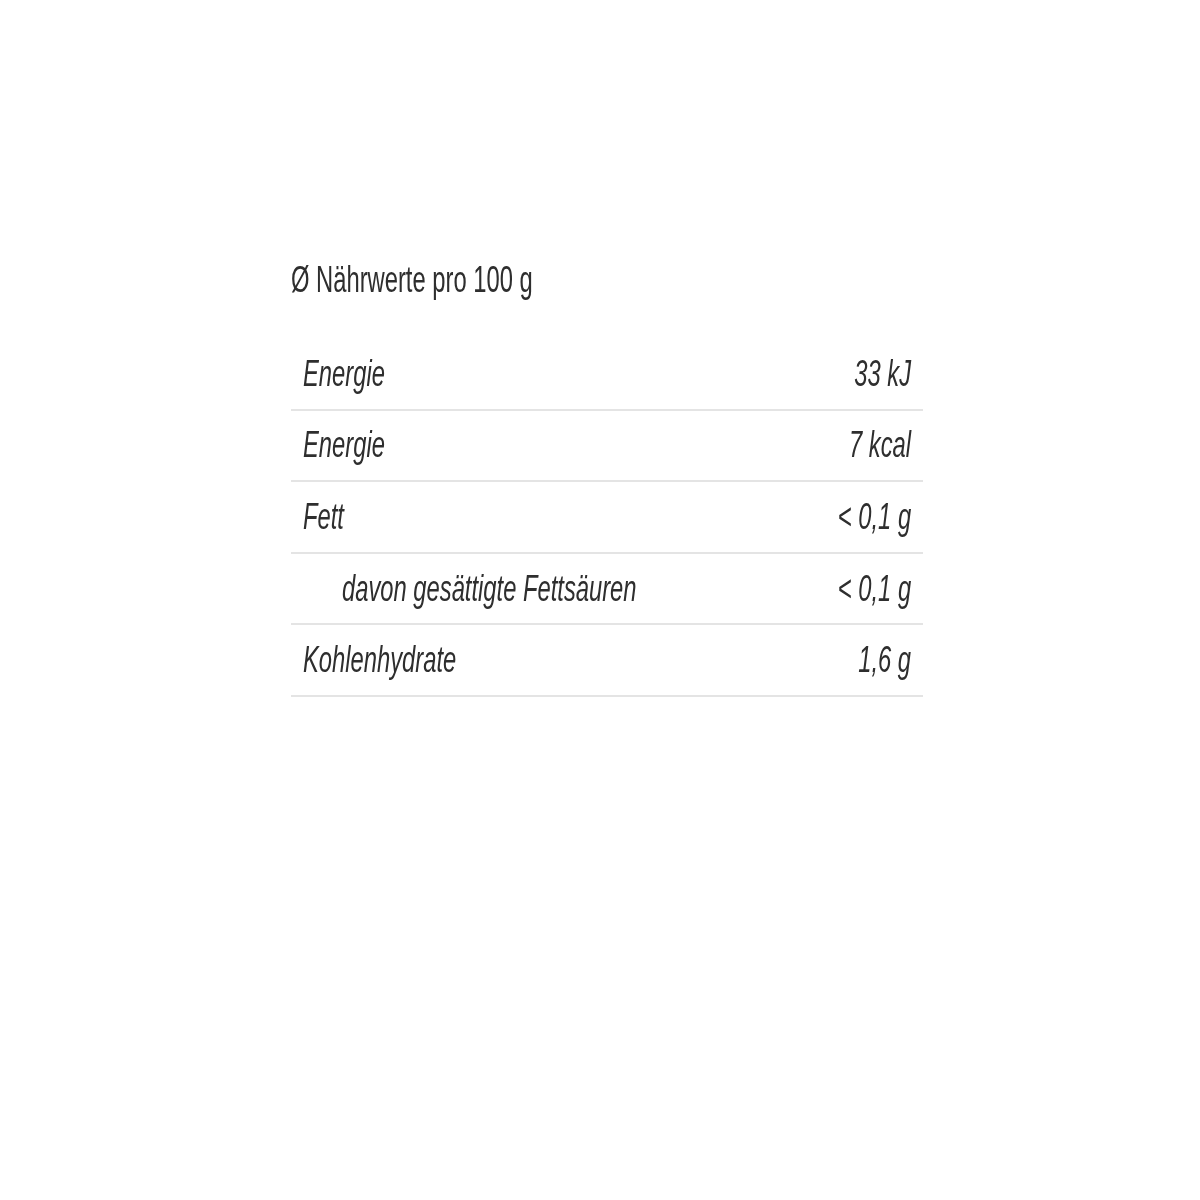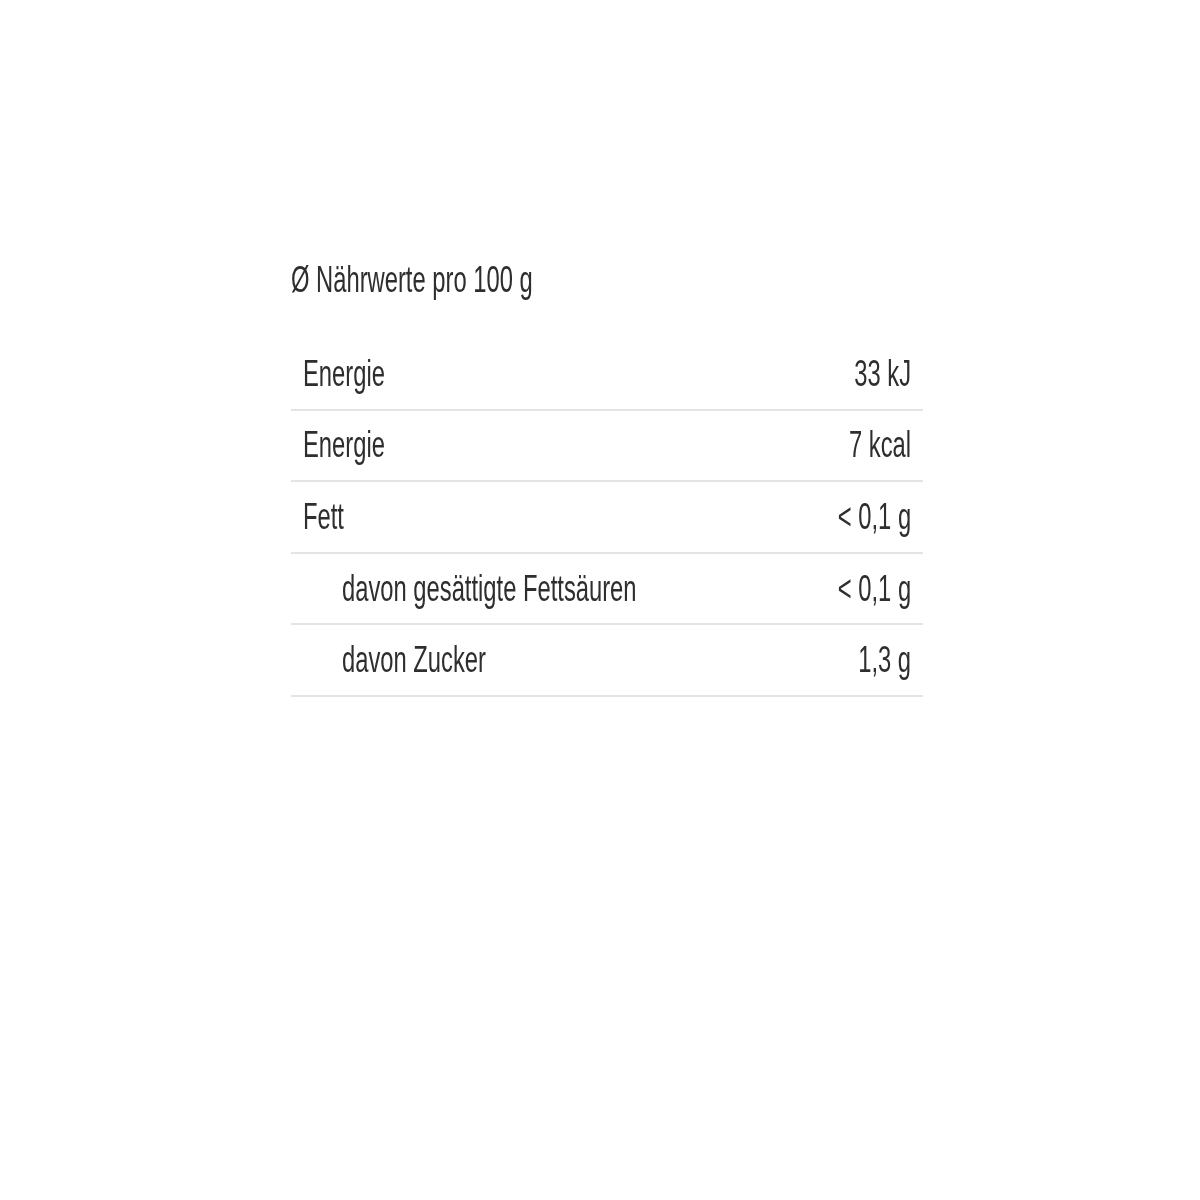--- a/index.html
+++ b/index.html
@@ -30,20 +30,21 @@
     transform-origin: left center;
   }
   .nutrition-table {
     margin-top: 35px;
   }
   .nutrition-row {
     position: relative;
     height: 71.6px;
     box-sizing: border-box;
     border-bottom: 2px solid var(--divider-color, #e4e4e4);
+    font-style: italic;
   }
   .row-label, .row-value {
     position: absolute;
     top: 50%;
     font-size: 36px;
     line-height: 1.15;
     white-space: nowrap;
   }
   .row-label {
     left: 12px;
@@ -79,21 +80,21 @@
   <div class="nutrition-row">
     <span class="row-label">Fett</span>
     <span class="row-value">&lt; 0,1 g</span>
   </div>
 
   <div class="nutrition-row indent">
     <span class="row-label">davon gesättigte Fettsäuren</span>
     <span class="row-value">&lt; 0,1 g</span>
   </div>
 
+  <div class="nutrition-row">
+    <span class="row-label">Kohlenhydrate</span>
+    <span class="row-value">1,6 g</span>
+  </div>
 
-  <div class="nutrition-row indent">
-    <span class="row-label">davon Zucker</span>
-    <span class="row-value">1,3 g</span>
-  </div>
 
 
 </div>
 </div>
 
 </body></html>

